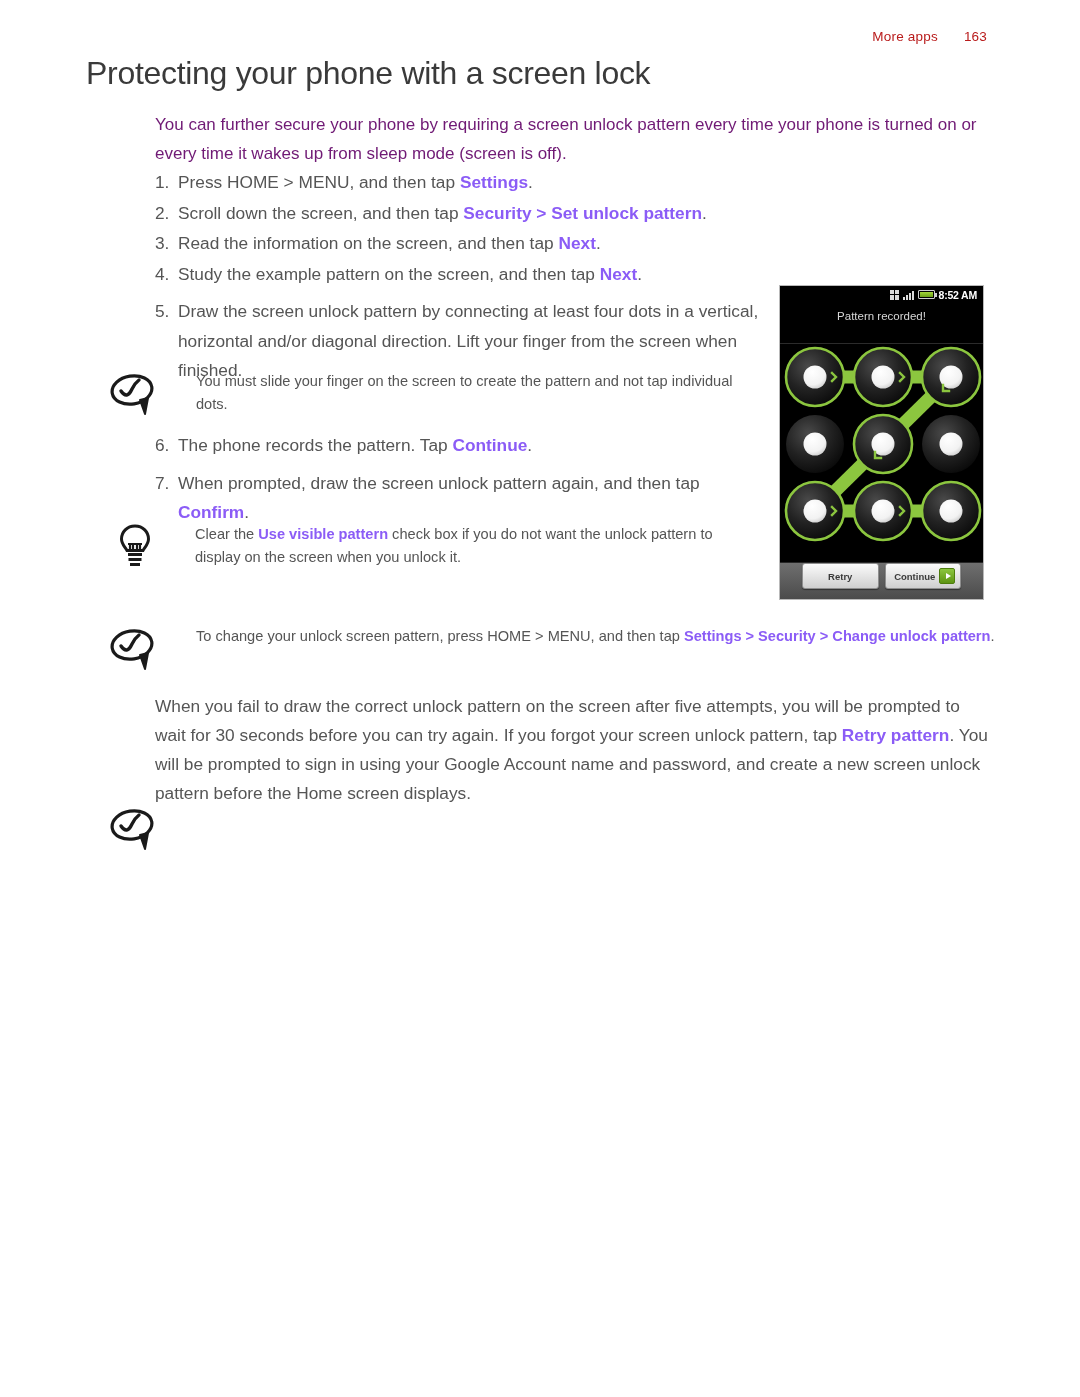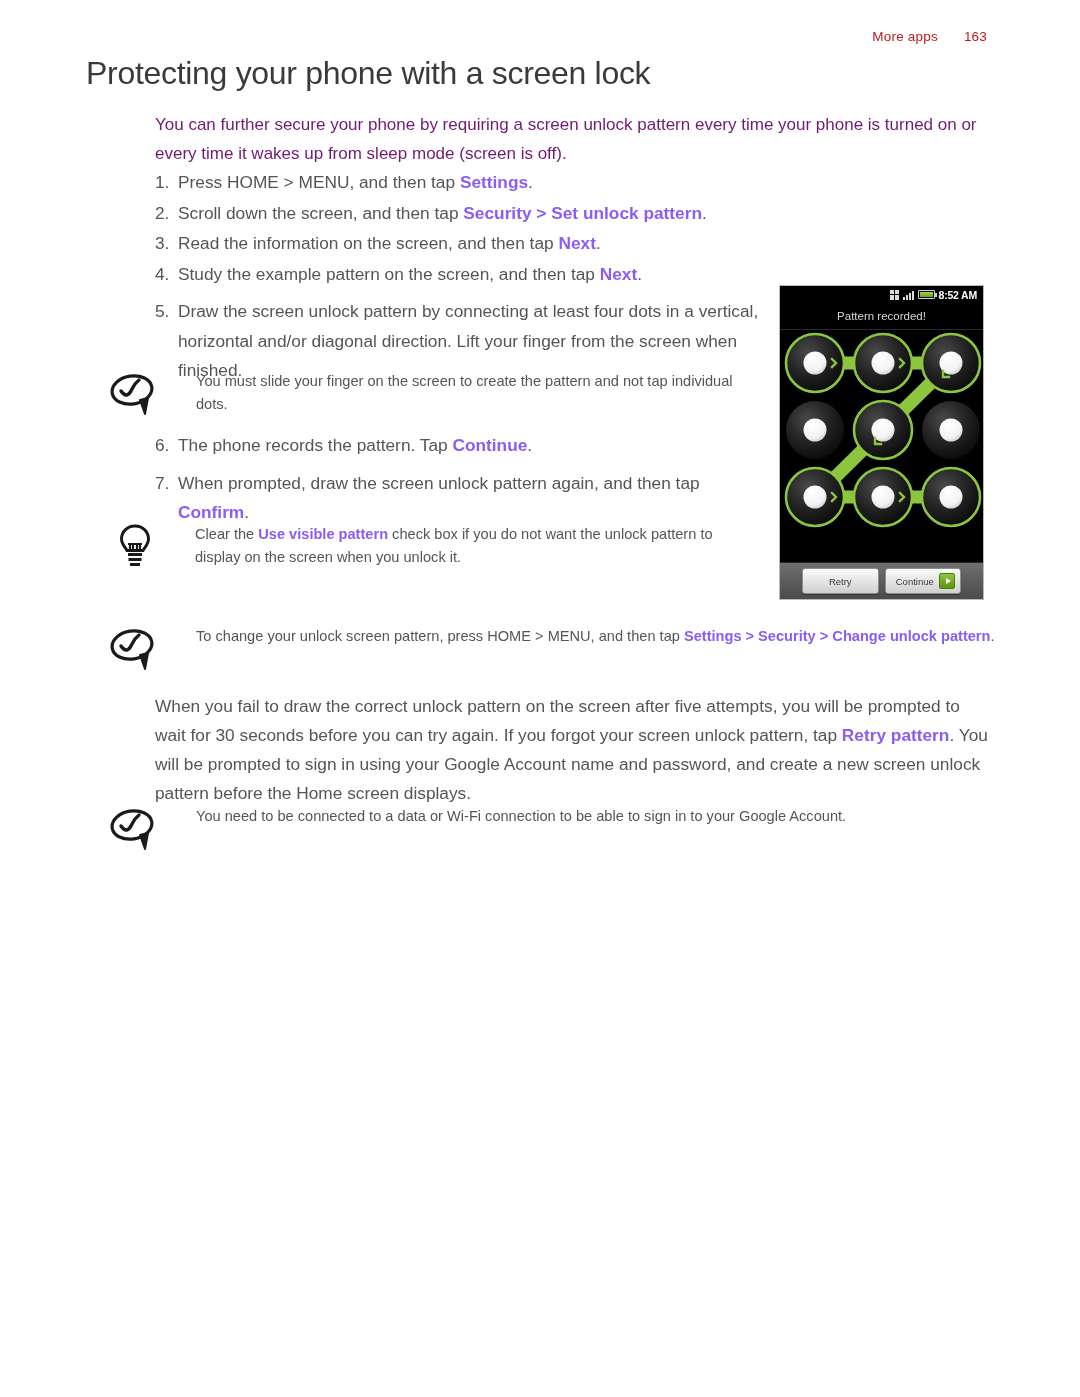--- a/index.html
+++ b/index.html
@@ -183,43 +183,43 @@
   }
   .sb-batt span {
     display:block; width:100%; height:100%;
     background: linear-gradient(#a3d63a, #6ba015);
   }
 
   .pattern-msg {
     text-align: center;
     color: #d6d6d6;
     font-size: 11.5px;
-    padding: 7px 0 7px;
+    padding: 7px 0 21px;
     border-bottom: 1px solid #2b2b2b;
   }
 
   .grid-wrap {
     position: relative;
     width: 205px;
     height: 208px;
   }
   .grid-canvas { position: absolute; left: 0; top: 0; }
 
   .btnbar {
     position: absolute;
     left: 0; bottom: 0;
     width: 100%;
     height: 37px;
     background: linear-gradient(#6f6f6f, #4b4b4b);
     border-top: 1px solid #262626;
     display: flex;
-    align-items: center;
     justify-content: space-between;
     padding: 0 19px;
     box-sizing: border-box;
+    font-weight: bold;
   }
   .pbtn {
     height: 24px;
     flex: 1 1 0;
     margin: 0 3px;
     border-radius: 3px;
     background: linear-gradient(#fbfbfb, #cfcfcf);
     border: 1px solid #8e8e8e;
     box-shadow: 0 1px 1px rgba(0,0,0,.4);
     display: flex;
@@ -330,21 +330,20 @@
 <div class="para">When you fail to draw the correct unlock pattern on the screen after five attempts, you will be prompted to wait for 30 seconds before you can try again. If you forgot your screen unlock pattern, tap <b>Retry pattern</b>. You will be prompted to sign in using your Google Account name and password, and create a new screen unlock pattern before the Home screen displays.</div>
 
 <div class="callout" id="note-wifi">
   <span class="ico">
     <svg width="48" height="44" viewBox="0 0 48 44">
       <ellipse cx="22" cy="18" rx="20" ry="14" fill="none" stroke="#1a1a1a" stroke-width="3.2" transform="rotate(-9 22 18)"></ellipse>
       <path d="M11 19 Q17 28 22 17 Q25 11 29 8" fill="none" stroke="#1a1a1a" stroke-width="3.4" stroke-linecap="round"></path>
       <path d="M30 28 L35 42 L38 26 Z" fill="#1a1a1a" stroke="#1a1a1a" stroke-width="2" stroke-linejoin="round"></path>
     </svg>
   </span>
-  <span class="body">You need to be connected to a data or Wi-Fi connection to be able to sign in to your Google Account.</span>
 </div>
 
 <div class="phone">
 
   <div class="statusbar">
     <span class="sb-data">
       <i></i>
         <i></i>
         <i></i>
         <i></i>

